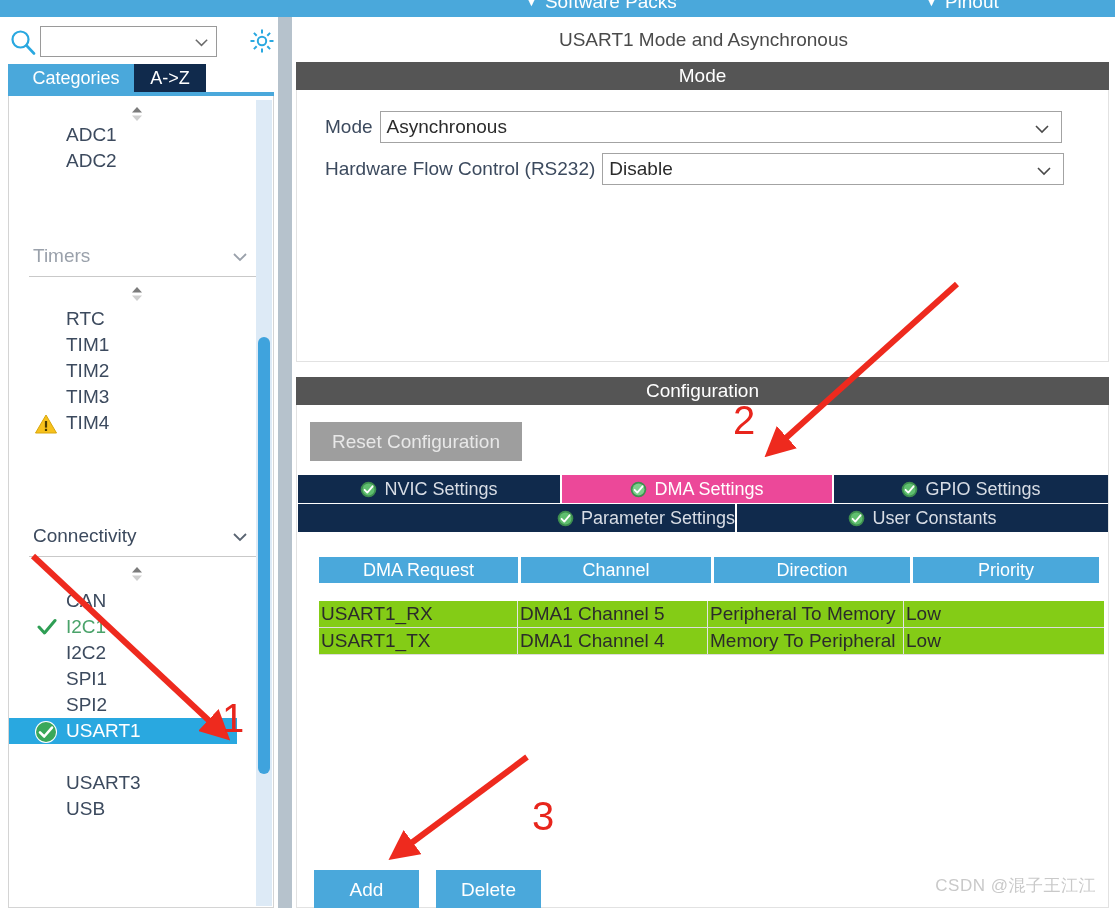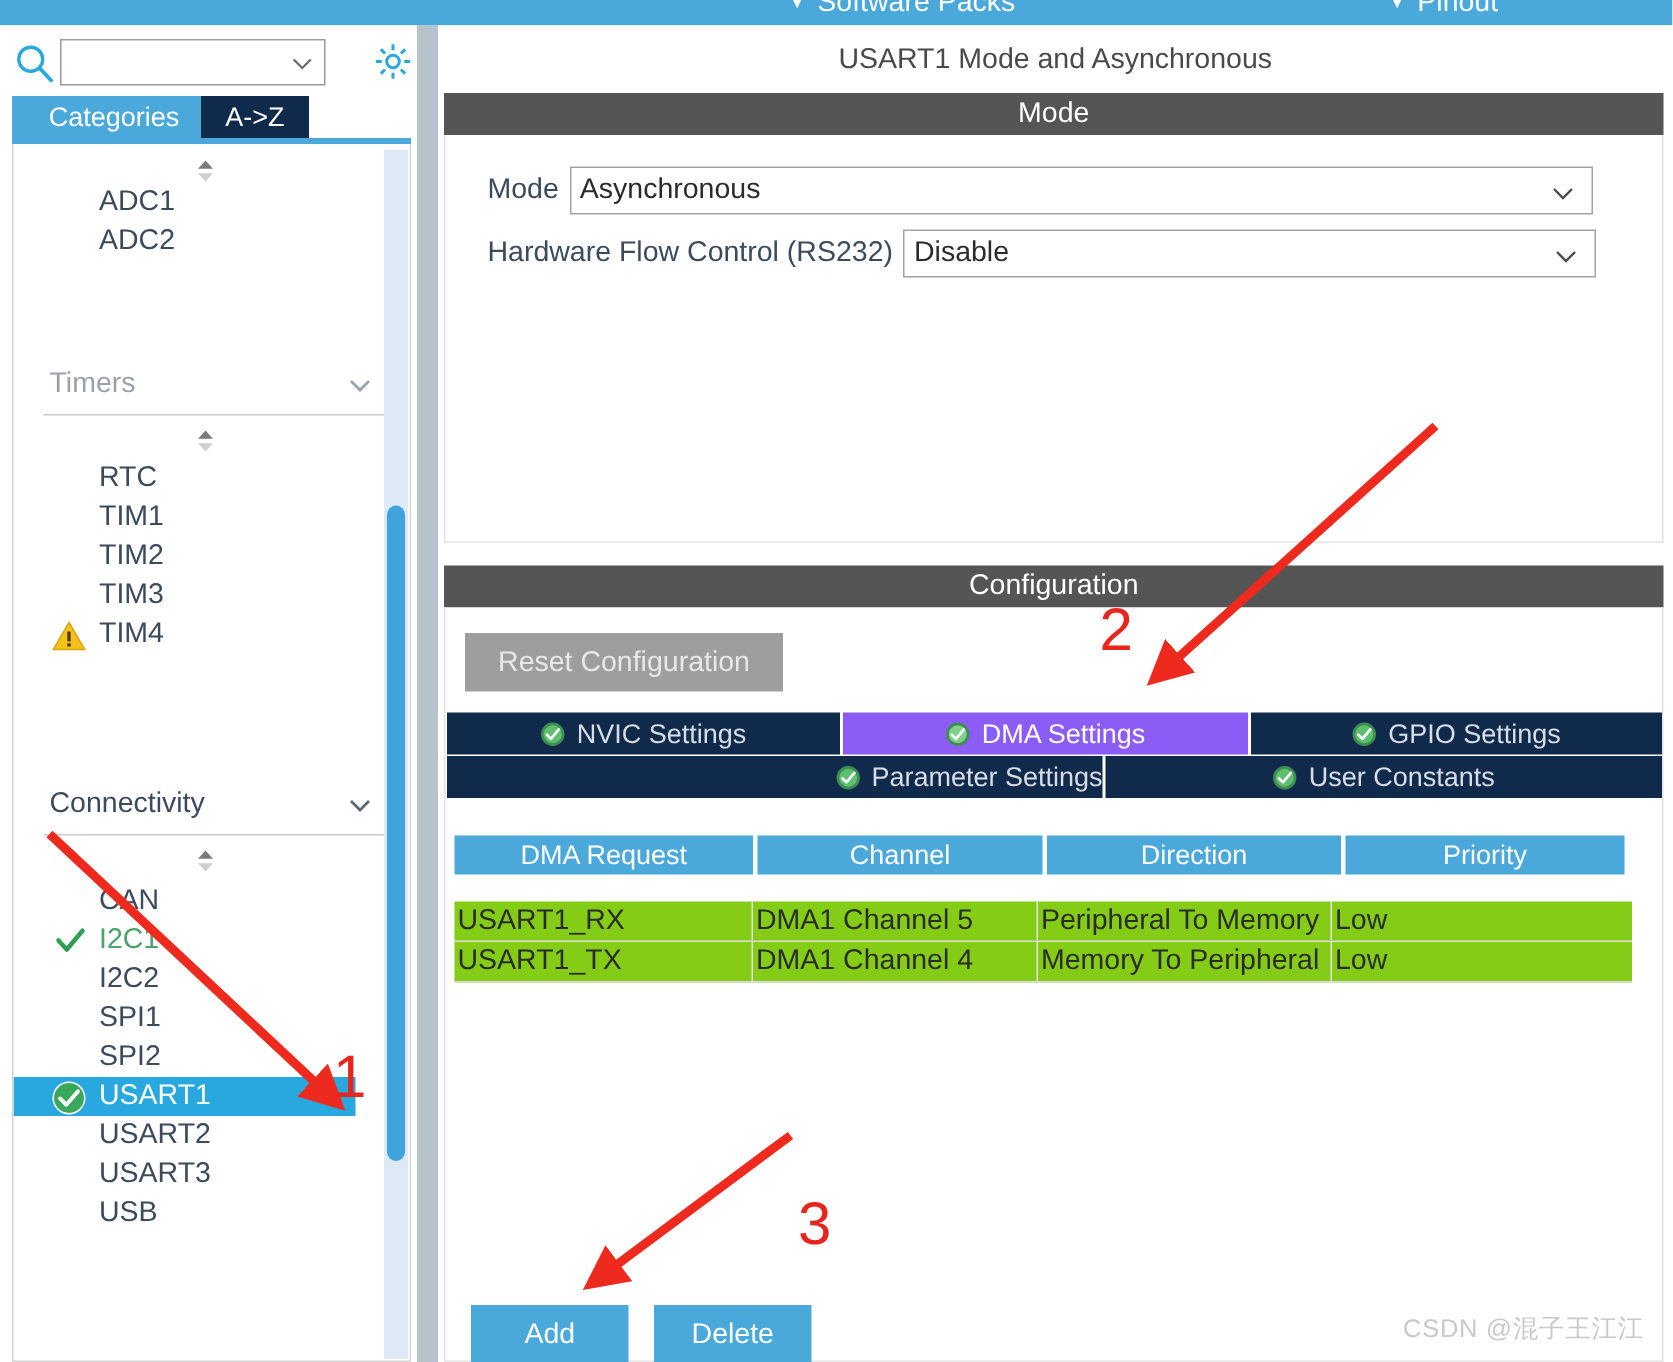--- a/index.html
+++ b/index.html
@@ -169,25 +169,25 @@
   }
 
   
   .cfg-tabs-row1 { position: absolute; left: 1px; top: 70px; width: 810px; height: 28px; }
   .cfg-tabs-row2 { position: absolute; left: 1px; top: 99px; width: 810px; height: 28px; }
   .cfg-tab {
     position: absolute; top: 0; height: 28px;
     background: #102a4c; color: #d8dde5; font-size: 18px;
     display: flex; align-items: center; justify-content: center; gap: 7px;
   }
-  .cfg-tab.active { background: #8b5cf6; color: #ffffff; }
+  .cfg-tab.active { background: #ec4899; color: #ffffff; }
   .chk-round { width: 17px; height: 17px; flex: 0 0 17px; }
 
   
-  .dma-table { position: absolute; left: 6px; top: 152px; width: 785px; }
+  .dma-table { position: absolute; left: 22px; top: 152px; width: 785px; }
   .dma-head { display: flex; height: 26px; }
   .dma-head div {
     background: #4aa8db; color: #ffffff; font-size: 18px;
     display: flex; align-items: center; justify-content: center;
     margin-right: 3px;
   }
   .dma-rows { margin-top: 18px; }
   .dma-row {
     display: flex; height: 27px; border-bottom: 1px solid #dcdcdc;
     background: #84cc16;
@@ -352,23 +352,20 @@
 
       <div class="tree-item selected" style="top:622px">
         <span>USART1</span>
       </div>
       <svg class="icon-badge" style="top:624px" viewBox="0 0 24 24">
         <circle cx="12" cy="12" r="11" fill="#ffffff"></circle>
         <circle cx="12" cy="12" r="10" fill="#3aa85a"></circle>
         <polyline points="6,12.3 10.2,16.5 18,7.6" fill="none" stroke="#ffffff" stroke-width="2.6" stroke-linecap="round" stroke-linejoin="round"></polyline>
       </svg>
 
-      <div class="tree-item" style="top:648px">
-        <span>USART2</span>
-      </div>
       <div class="tree-item" style="top:674px">
         <span>USART3</span>
       </div>
       <div class="tree-item" style="top:700px">
         <span>USB</span>
       </div>
     </div>
 
     <div class="lp-scroll-track"></div>
     <div class="lp-scroll-thumb"></div>

